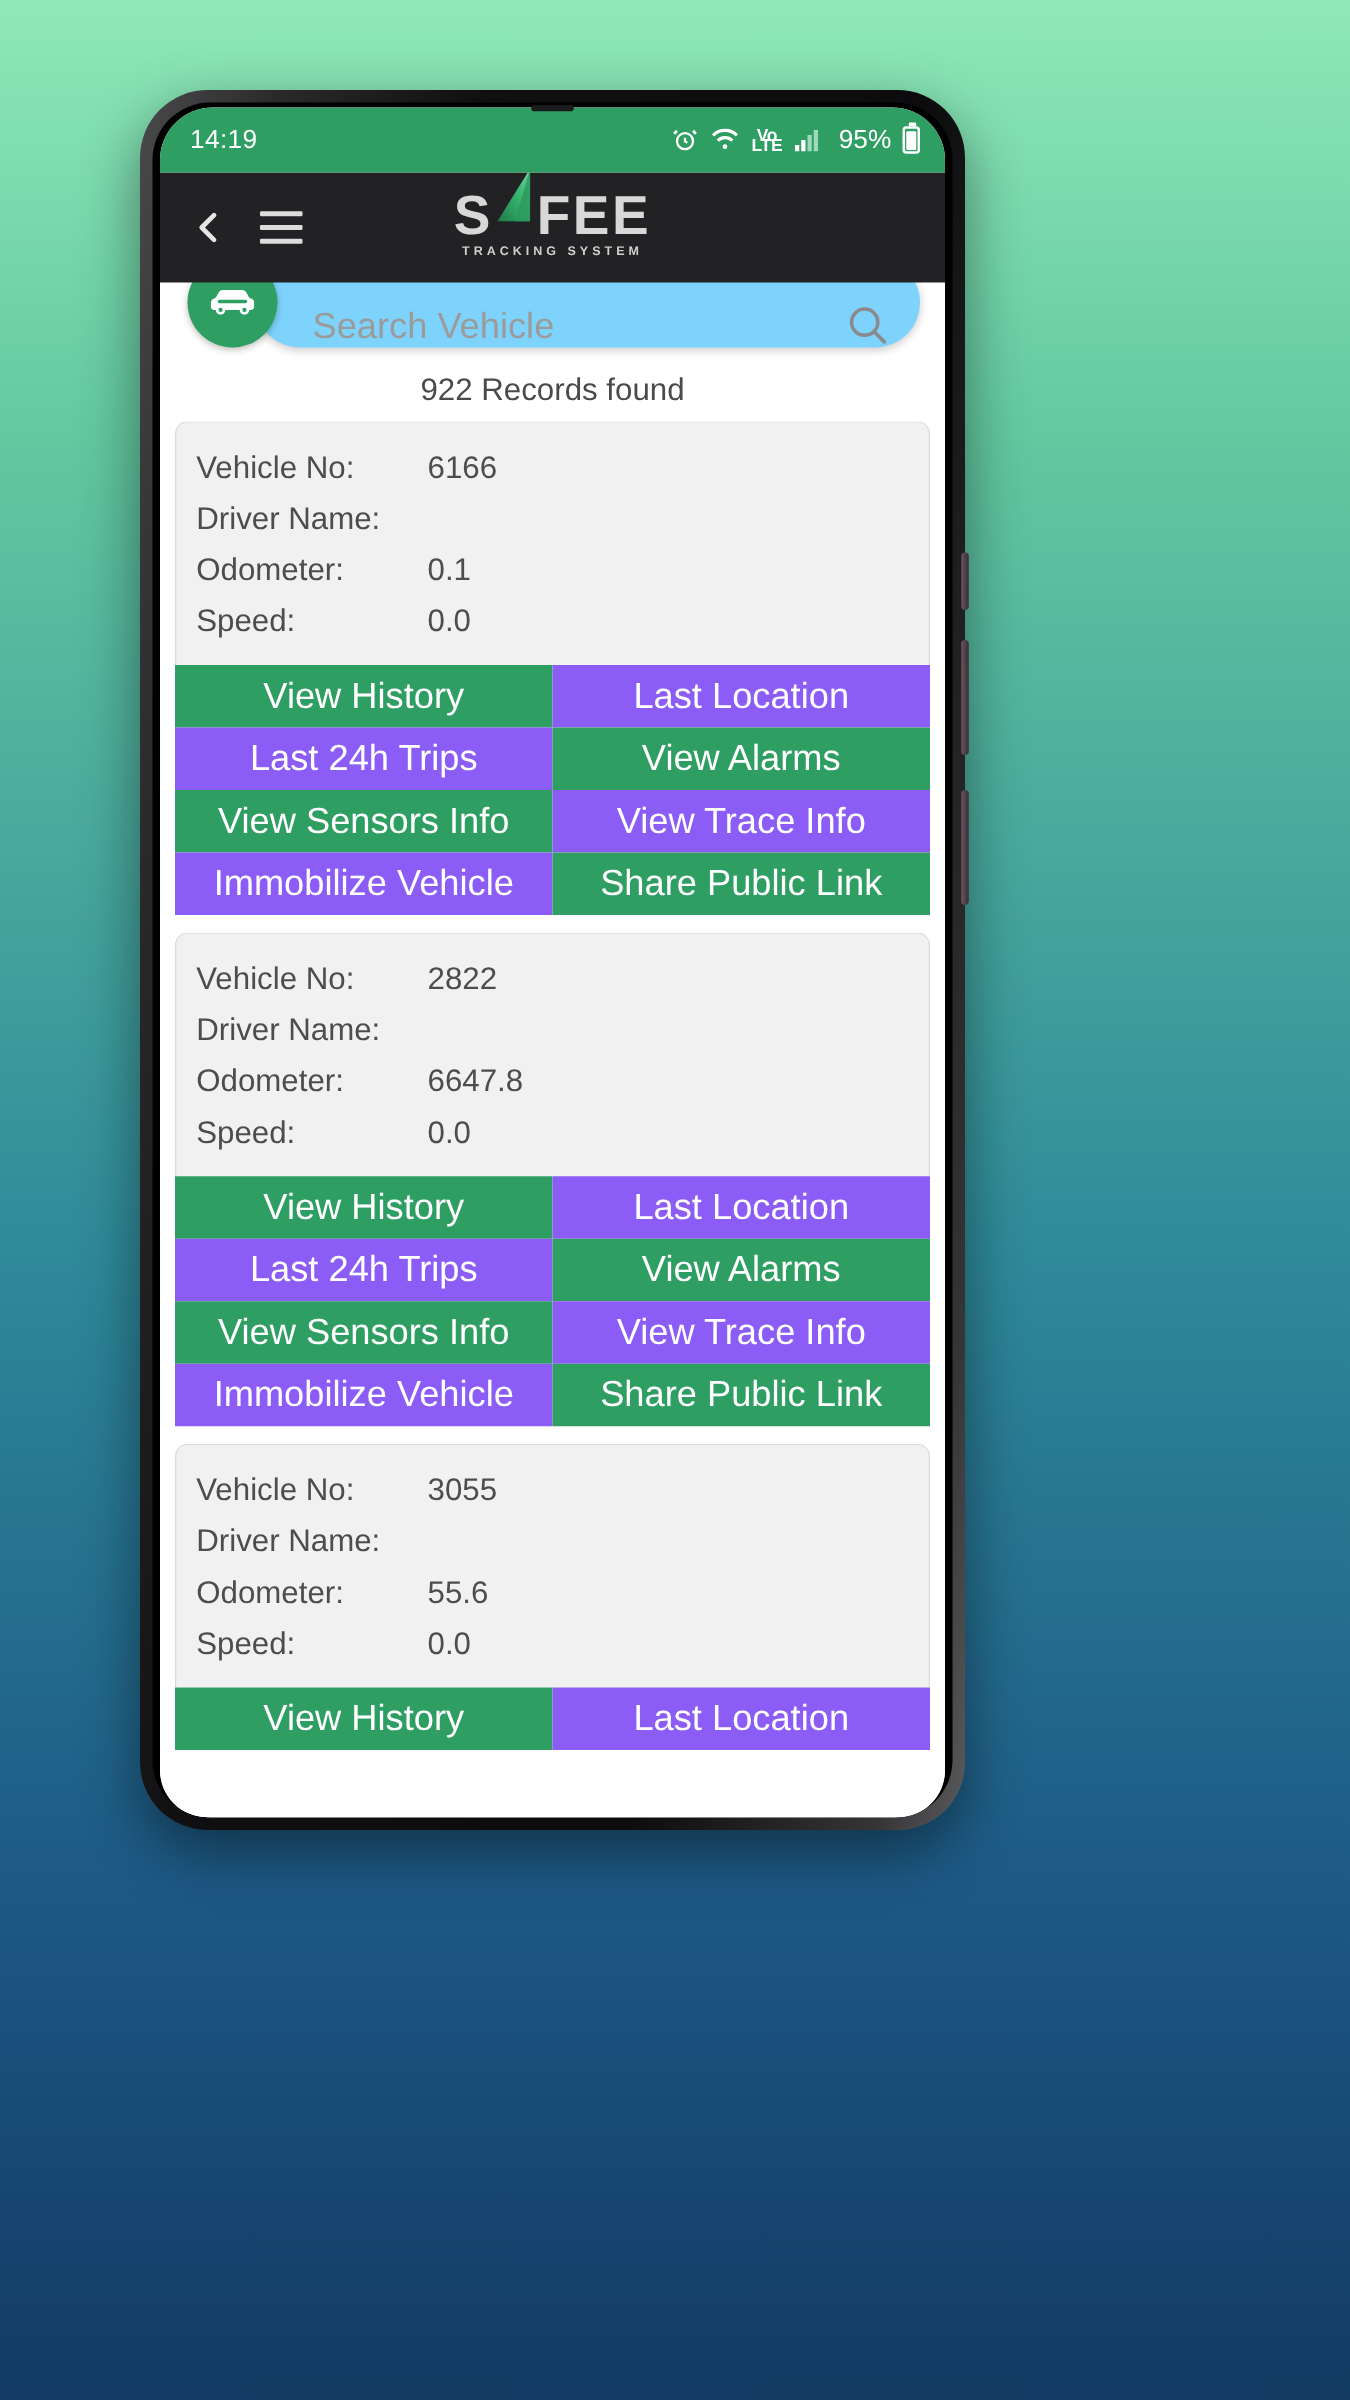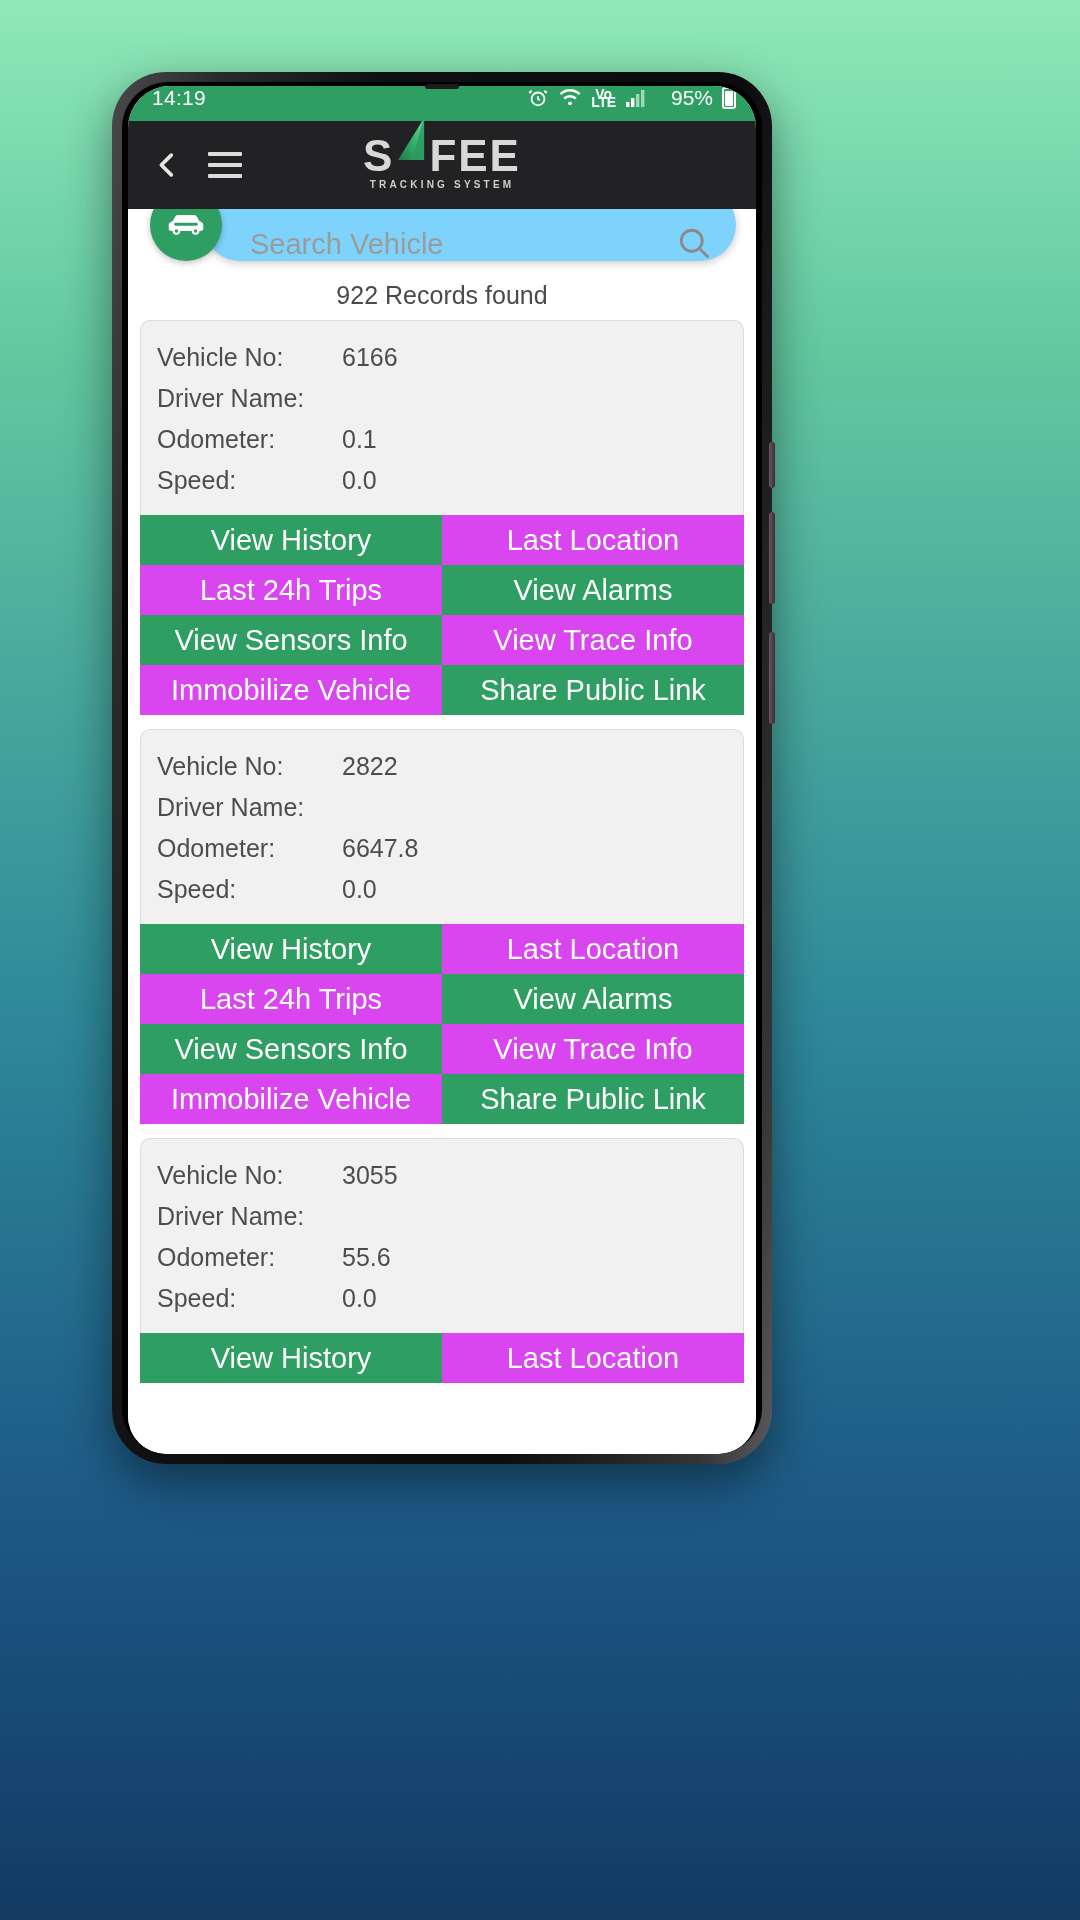--- a/index.html
+++ b/index.html
@@ -36,31 +36,31 @@
   .btn-v3{top:560px;height:92px;}
 
   
   .camera{
     position:absolute; left:50%; transform:translateX(-50%); top:2px;
     width:34px; height:5px; border-radius:4px; background:#1b1b1d; z-index:40;
   }
 
   
   .statusbar{
-    height:35px; background:#2f9e63; display:flex; align-items:flex-start;
+    height:52px; background:#2f9e63; display:flex; align-items:center;
     padding:0 20px 0 24px; color:#fff; font-size:21px; position:relative; z-index:5;
   }
   .status-time{ font-weight:400; letter-spacing:.3px; }
   .status-right{ margin-left:auto; display:flex; align-items:center; gap:9px; }
   .si{ display:block; }
   .volte{
     font-size:14px; line-height:8.5px; text-align:center; font-weight:700;
     letter-spacing:-.2px;
   }
-  .batt-pct{ font-size:21px; font-weight:500; margin-left:15px;}
+  .batt-pct{ font-size:21px; font-weight:500; margin-left:5px;}
   .batt-ico{
     width:14px;height:22px;border:2px solid #fff;border-radius:3px;position:relative;
   }
   .batt-ico::before{
     content:""; position:absolute; top:-5px; left:3px; width:6px;height:3px;background:#fff;border-radius:1px;
   }
   .batt-ico::after{
     content:""; position:absolute; left:1px; right:1px; bottom:1px; height:84%; background:#fff; border-radius:1px;
   }
 
@@ -126,21 +126,21 @@
   .row{ display:flex; align-items:baseline; padding:6px 0; }
   .row-label{ width:185px; font-size:25px; color:#4d4d4d; }
   .row-value{ font-size:25px; color:#4d4d4d; }
   .btn-grid{ display:grid; grid-template-columns:1fr 1fr; }
   .act{
     height:50px; display:flex; align-items:center; justify-content:center;
     font-size:29px; color:#fff; cursor:pointer; user-select:none;
     border:none; font-family:"Liberation Sans", sans-serif;
   }
   .act.green{ background:#2f9e63; }
-  .act.dark{ background:#d946ef; }
+  .act.dark{ background:#8b5cf6; }
 
   
   .home-ind{
     position:absolute; bottom:0; left:0; right:0; height:10px; background:#fff;
   }
 </style>
 </head>
 <body>
 
 <div class="phone-shell">

